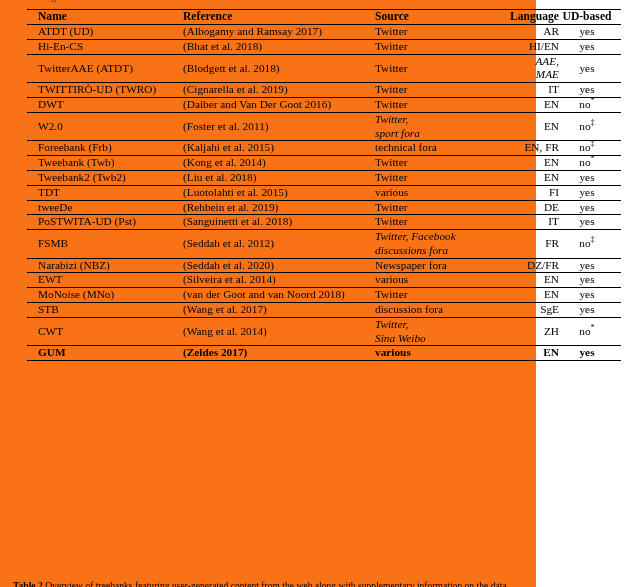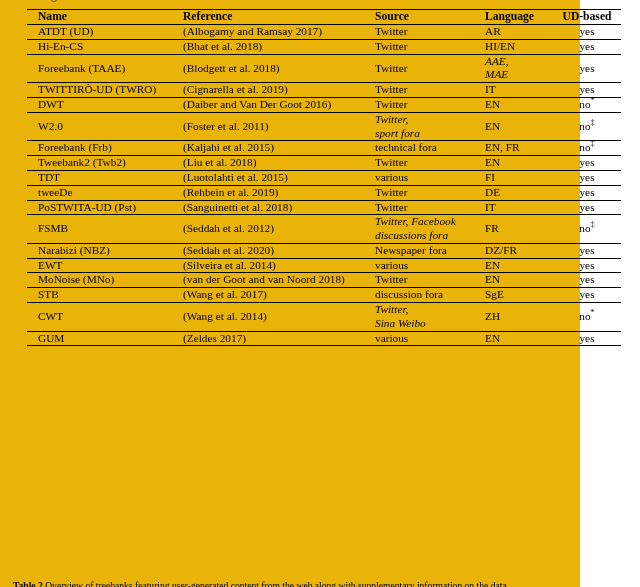--- a/index.html
+++ b/index.html
@@ -11,23 +11,23 @@
   body {
     width: 640px;
     height: 587px;
     overflow: hidden;
     font-family: "Liberation Serif", "DejaVu Serif", serif;
     color: #000000;
   }
 
   #page {
     position: relative;
-    width: 580px;
+    width: 536px;
     height: 587px;
-    background: #eab308;
+    background: #f97316;
   }
 
   
   .top-clip {
     position: absolute;
     top: 0px;
     left: 27px;
     width: 594px;
     height: 5px;
     overflow: hidden;
@@ -58,21 +58,21 @@
 
   table.tbl td, table.tbl th {
     padding: 0;
     vertical-align: middle;
     line-height: 1.22;
   }
 
   
   .rule-top  { border-top: 1.45px solid #000; }
   .rule-mid  { border-top: 1.05px solid #000; }
-  .rule-bot  { border-bottom: 1.45px solid #000; }
+  .rule-bot  { border-bottom: 1.45px solid #000; font-weight: bold; }
 
   thead th {
     font-weight: bold;
     font-size: 11.6px;
     padding: 6px 0 5px 0;
     text-align: left;
     white-space: nowrap;
   }
 
   tbody td {
@@ -83,21 +83,21 @@
   
   col.c-name { width: 156px; }
   col.c-ref  { width: 192px; }
   col.c-src  { width: 110px; }
   col.c-lang { width: 74px; }
   col.c-ud   { width: 62px; }
 
   .col-name { padding-left: 11px !important; }
   .col-ref  { padding-left: 0px !important; }
   .col-src  { padding-left: 0px !important; }
-  .col-lang { padding-left: 0px !important; }
+  .col-lang { padding-left: 0px !important; text-align: right; }
   .col-ud   { text-align: center !important; padding-right: 6px !important; }
 
   th.col-ud { text-align: center !important; }
 
   .multi { white-space: pre-line; font-style: italic; }
 
   sup {
     font-size: 0.72em;
     vertical-align: super;
     line-height: 0;
@@ -152,21 +152,21 @@
             <td class="col-ud"><span>yes</span></td>
           </tr>
           <tr class="rule-mid">
             <td class="col-name">Hi-En-CS</td>
             <td class="col-ref">(Bhat et al. 2018)</td>
             <td class="col-src">Twitter</td>
             <td class="col-lang">HI/EN</td>
             <td class="col-ud"><span>yes</span></td>
           </tr>
           <tr class="rule-mid">
-            <td class="col-name">Foreebank (TAAE)</td>
+            <td class="col-name">TwitterAAE (ATDT)</td>
             <td class="col-ref">(Blodgett et al. 2018)</td>
             <td class="col-src">Twitter</td>
             <td class="col-lang multi">AAE,
 MAE</td>
             <td class="col-ud"><span>yes</span></td>
           </tr>
           <tr class="rule-mid">
             <td class="col-name">TWITTIRÒ-UD (TWRO)</td>
             <td class="col-ref">(Cignarella et al. 2019)</td>
             <td class="col-src">Twitter</td>
@@ -187,20 +187,27 @@
 sport fora</td>
             <td class="col-lang">EN</td>
             <td class="col-ud"><span>no</span><sup>‡</sup></td>
           </tr>
           <tr class="rule-mid">
             <td class="col-name">Foreebank (Frb)</td>
             <td class="col-ref">(Kaljahi et al. 2015)</td>
             <td class="col-src">technical fora</td>
             <td class="col-lang">EN, FR</td>
             <td class="col-ud"><span>no</span><sup>‡</sup></td>
+          </tr>
+          <tr class="rule-mid">
+            <td class="col-name">Tweebank (Twb)</td>
+            <td class="col-ref">(Kong et al. 2014)</td>
+            <td class="col-src">Twitter</td>
+            <td class="col-lang">EN</td>
+            <td class="col-ud"><span>no</span><sup>*</sup></td>
           </tr>
           <tr class="rule-mid">
             <td class="col-name">Tweebank2 (Twb2)</td>
             <td class="col-ref">(Liu et al. 2018)</td>
             <td class="col-src">Twitter</td>
             <td class="col-lang">EN</td>
             <td class="col-ud"><span>yes</span></td>
           </tr>
           <tr class="rule-mid">
             <td class="col-name">TDT</td>

